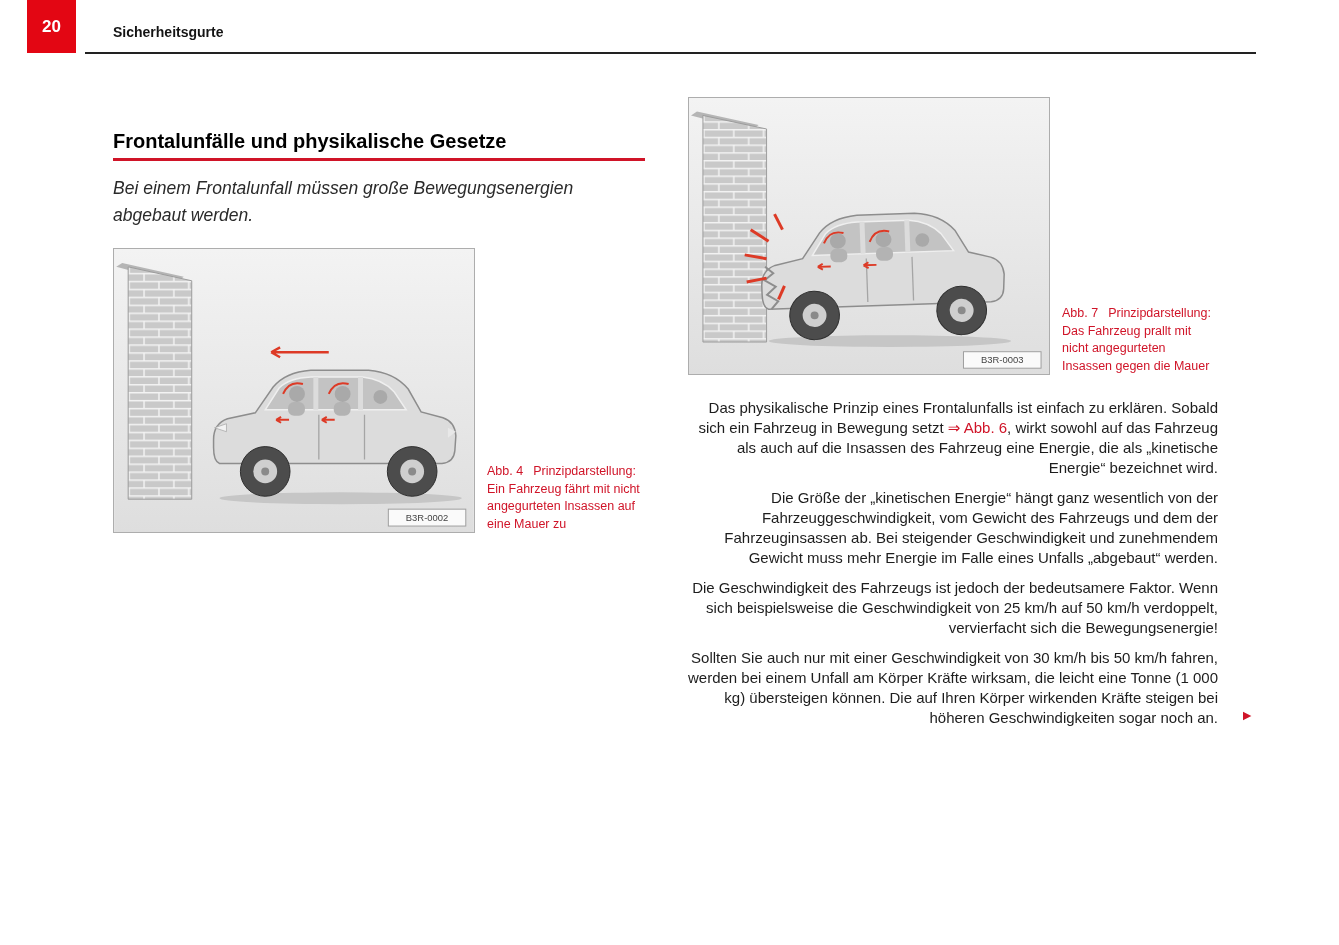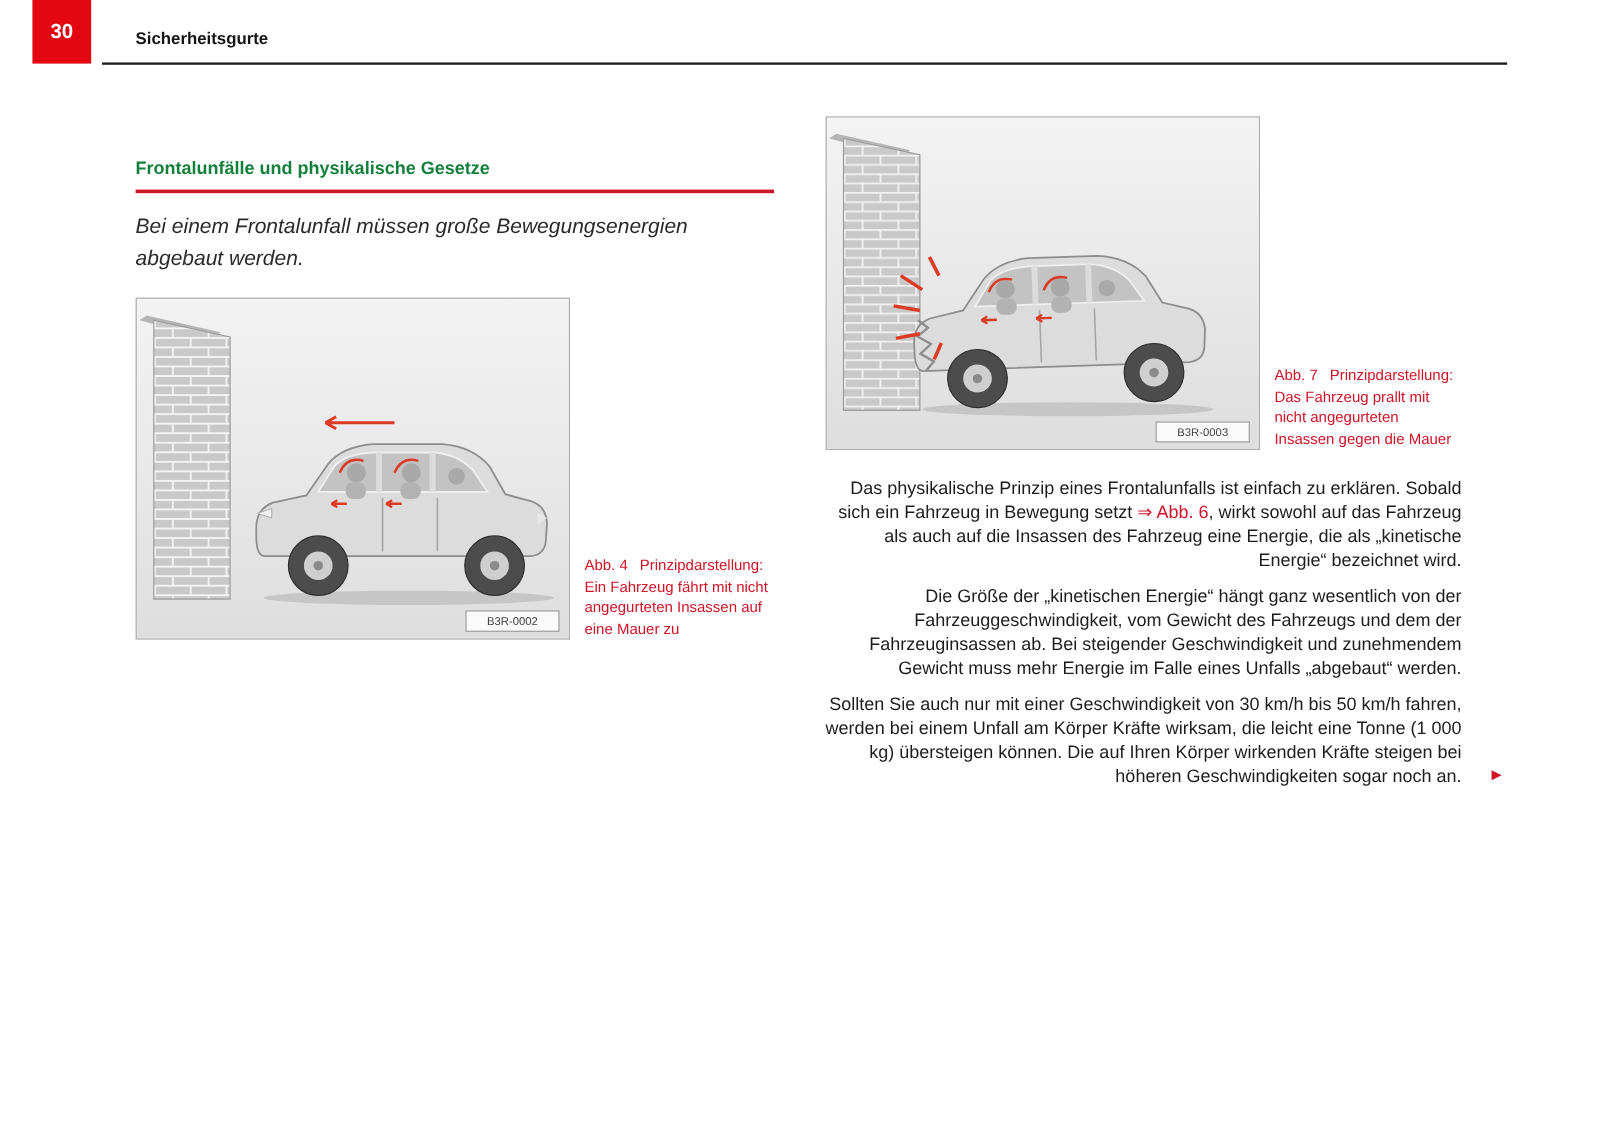--- a/index.html
+++ b/index.html
@@ -11,21 +11,21 @@
   
   .page-number-badge { position:absolute; left:27px; top:0; width:49px; height:53px;
     background:#e30613; color:#ffffff; font-size:17px; font-weight:bold;
     display:flex; align-items:center; justify-content:center; }
   .header-title { position:absolute; left:113px; top:24px; font-size:14px; font-weight:bold; color:#141414; }
   .header-rule { position:absolute; left:85px; top:52px; width:1171px; height:2px; background:#222222; }
 
   
   .left-col { position:absolute; left:113px; top:94px; width:532px; }
   .main-title { color:#d01428; font-size:26px; font-weight:bold; line-height:30px; }
-  .section-subtitle { margin-top:36px; color:#15803d; font-size:15px; font-weight:bold;
+  .section-subtitle { margin-top:36px; color:#000000; font-size:20px; font-weight:bold;
     line-height:22px; padding-bottom:6px; border-bottom:3px solid #d01428; }
   .lead-text { margin-top:14px; font-style:italic; font-size:17.5px; line-height:27px; color:#2a2a2a; }
 
   .figure-row { display:flex; align-items:flex-end; gap:12px; }
   .figure-row.fr-left { margin-top:19px; }
   .figure-box { background:#efefef; border:1px solid #adadad; line-height:0; flex:none; }
   .fig-caption { color:#d01428; font-size:12.5px; font-weight:normal; line-height:17.5px; width:158px; }
   .fig-label { margin-right:10px; }
 
   
@@ -35,21 +35,21 @@
   .ref { color:#d01428; cursor:pointer; }
   .continuation { position:absolute; right:-36px; bottom:6px; color:#d01428; font-size:14px; line-height:14px; }
 
   svg { display:block; }
 </style>
 </head>
 <body>
 
 <div class="page">
 
-  <div class="page-number-badge">30</div>
+  <div class="page-number-badge">20</div>
   <div class="header-title">Sicherheitsgurte</div>
   <div class="header-rule"></div>
 
   <div class="left-col">
     <h2 class="section-subtitle">Frontalunfälle und physikalische Gesetze</h2>
     <p class="lead-text">Bei einem Frontalunfall müssen große Bewegungsenergien abgebaut werden.</p>
 
     <div class="figure-row fr-left">
       <div class="figure-box">
         <svg width="360" height="283" viewBox="0 0 362 285">
@@ -167,18 +167,19 @@
         </svg>
       </div>
       <div class="fig-caption">
         <span class="fig-label">Abb. 7</span><span>Prinzipdarstellung: Das Fahrzeug prallt mit nicht angegurteten Insassen gegen die Mauer</span>
       </div>
     </div>
 
     <div class="paragraphs">
       <p><span>Das physikalische Prinzip eines Frontalunfalls ist einfach zu erklären. Sobald sich ein Fahrzeug in Bewegung setzt </span><span class="ref">⇒ Abb. 6</span><span>, wirkt sowohl auf das Fahrzeug als auch auf die Insassen des Fahrzeug eine Energie, die als „kinetische Energie“ bezeichnet wird.</span></p>
         <p><span>Die Größe der „kinetischen Energie“ hängt ganz wesentlich von der Fahrzeuggeschwindigkeit, vom Gewicht des Fahrzeugs und dem der Fahrzeuginsassen ab. Bei steigender Geschwindigkeit und zunehmendem Gewicht muss mehr Energie im Falle eines Unfalls „abgebaut“ werden.</span></p>
+        <p><span>Die Geschwindigkeit des Fahrzeugs ist jedoch der bedeutsamere Faktor. Wenn sich beispielsweise die Geschwindigkeit von 25 km/h auf 50 km/h verdoppelt, vervierfacht sich die Bewegungsenergie!</span></p>
         <p><span>Sollten Sie auch nur mit einer Geschwindigkeit von 30 km/h bis 50 km/h fahren, werden bei einem Unfall am Körper Kräfte wirksam, die leicht eine Tonne (1 000 kg) übersteigen können. Die auf Ihren Körper wirkenden Kräfte steigen bei höheren Geschwindigkeiten sogar noch an.</span></p>
         <span class="continuation">►</span>
     </div>
   </div>
 
 </div>
 
 </body></html>

